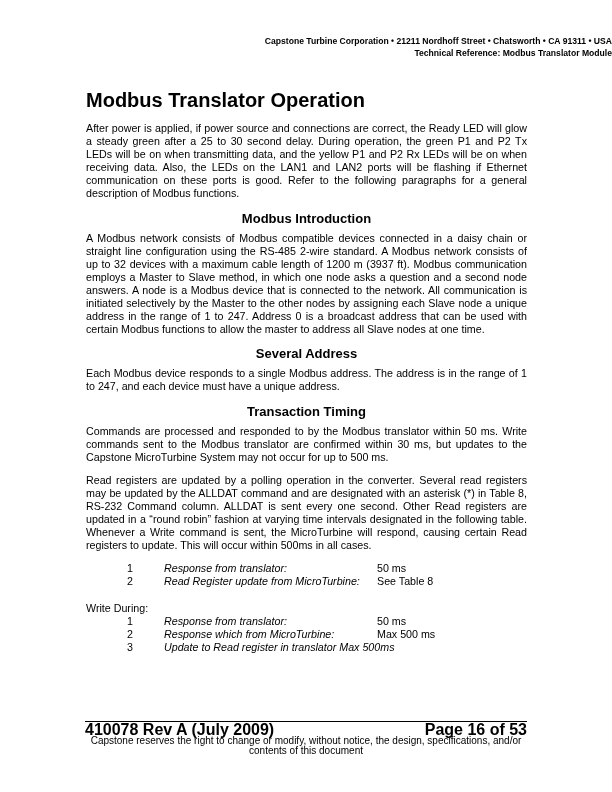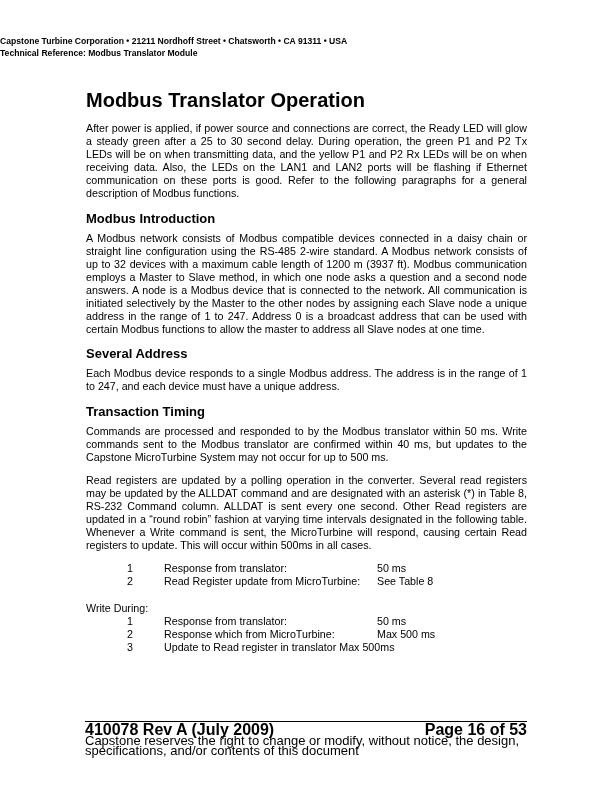--- a/index.html
+++ b/index.html
@@ -10,21 +10,21 @@
     color: #000000;
     font-family: "Liberation Sans", "DejaVu Sans", sans-serif;
     position: relative;
     overflow: hidden;
   }
   .page-header {
     position: absolute;
     top: 36px;
     left: 0;
     right: 0;
-    text-align: left;
+    text-align: right;
     font-weight: bold;
     font-size: 8.6px;
     line-height: 11.5px;
   }
   .content {
     position: absolute;
     top: 73px;
     left: 86px;
     width: 441px;
   }
@@ -32,59 +32,61 @@
     font-size: 20px;
     font-weight: bold;
     line-height: 22px;
     margin: 16px 0 11px 0;
   }
   .section-heading {
     font-size: 13px;
     font-weight: bold;
     line-height: 15px;
     margin: 10px 0 6px 0;
+    text-align: center;
   }
   .body-para {
     font-size: 10.7px;
     line-height: 13.1px;
     text-align: justify;
     margin: 6px 0 10px 0;
   }
   .timing-block { margin: 0; }
   .timing-block.write { margin-top: 13px; }
   .timing-label {
     font-size: 10.7px;
     line-height: 13.1px;
   }
   .timing-row {
     display: flex;
     font-size: 10.7px;
     line-height: 13.1px;
     padding-left: 41px;
   }
   .t-num  { flex: 0 0 37px; }
-  .t-desc { flex: 0 0 213px; white-space: nowrap; }
+  .t-desc { flex: 0 0 213px; white-space: nowrap; font-style: italic; }
   .t-val  { white-space: nowrap; }
   .page-footer {
     position: absolute;
     top: 721px;
     left: 85px;
     width: 442px;
     border-top: 1.5px solid #000000;
   }
   .footer-row {
     display: flex;
     justify-content: space-between;
     font-weight: bold;
     font-size: 16px;
     line-height: 13px;
     padding-top: 1px;
   }
   .footer-disclaimer {
-    font-size: 13px;
+    text-align: center;
+    font-size: 10px;
     line-height: 9.8px;
   }
 </style>
 </head>
 <body>
 
 <div class="page-header">
   <div>Capstone Turbine Corporation • 21211 Nordhoff Street • Chatsworth • CA 91311 • USA</div>
   <div>Technical Reference: Modbus Translator Module</div>
 </div>
@@ -95,21 +97,21 @@
 
   <p class="body-para">After power is applied, if power source and connections are correct, the Ready LED will glow a steady green after a 25 to 30 second delay. During operation, the green P1 and P2 Tx LEDs will be on when transmitting data, and the yellow P1 and P2 Rx LEDs will be on when receiving data. Also, the LEDs on the LAN1 and LAN2 ports will be flashing if Ethernet communication on these ports is good. Refer to the following paragraphs for a general description of Modbus functions.</p>
 
   <div class="section-heading">Modbus Introduction</div>
   <p class="body-para">A Modbus network consists of Modbus compatible devices connected in a daisy chain or straight line configuration using the RS-485 2-wire standard. A Modbus network consists of up to 32 devices with a maximum cable length of 1200 m (3937 ft). Modbus communication employs a Master to Slave method, in which one node asks a question and a second node answers. A node is a Modbus device that is connected to the network. All communication is initiated selectively by the Master to the other nodes by assigning each Slave node a unique address in the range of 1 to 247. Address 0 is a broadcast address that can be used with certain Modbus functions to allow the master to address all Slave nodes at one time.</p>
 
   <div class="section-heading">Several Address</div>
   <p class="body-para">Each Modbus device responds to a single Modbus address. The address is in the range of 1 to 247, and each device must have a unique address.</p>
 
   <div class="section-heading">Transaction Timing</div>
-  <p class="body-para">Commands are processed and responded to by the Modbus translator within 50 ms. Write commands sent to the Modbus translator are confirmed within 40 ms, but updates to the Capstone MicroTurbine System may not occur for up to 500 ms.</p>
+  <p class="body-para">Commands are processed and responded to by the Modbus translator within 50 ms. Write commands sent to the Modbus translator are confirmed within 30 ms, but updates to the Capstone MicroTurbine System may not occur for up to 500 ms.</p>
   <p class="body-para">Read registers are updated by a polling operation in the converter. Several read registers may be updated by the ALLDAT command and are designated with an asterisk (*) in Table 8, RS-232 Command column. ALLDAT is sent every one second. Other Read registers are updated in a “round robin” fashion at varying time intervals designated in the following table. Whenever a Write command is sent, the MicroTurbine will respond, causing certain Read registers to update. This will occur within 500ms in all cases.</p>
 
   <div class="timing-block read">
     <div class="timing-row">
       <span class="t-num">1</span>
       <span class="t-desc">Response from translator:</span>
       <span class="t-val">50 ms</span>
     </div>
     <div class="timing-row">
       <span class="t-num">2</span>

